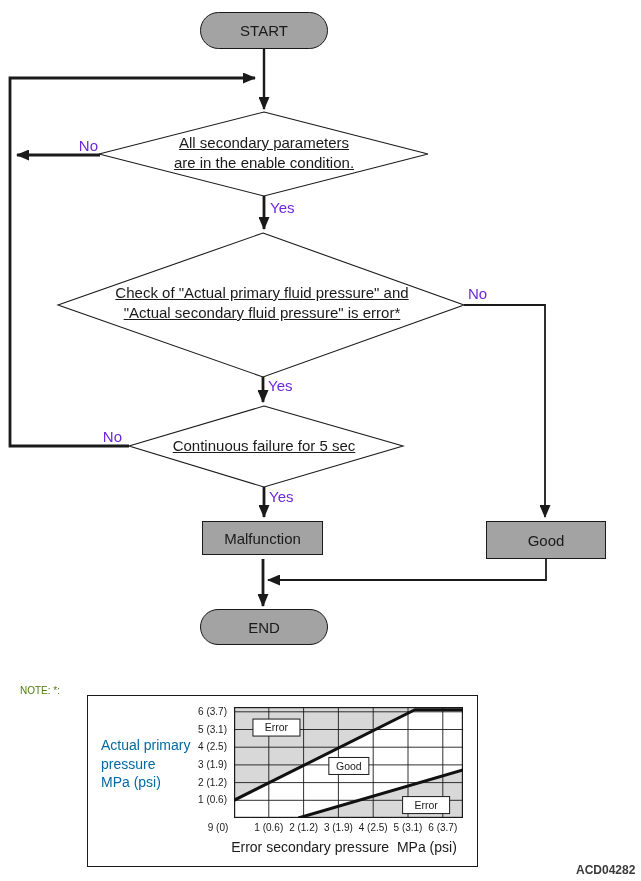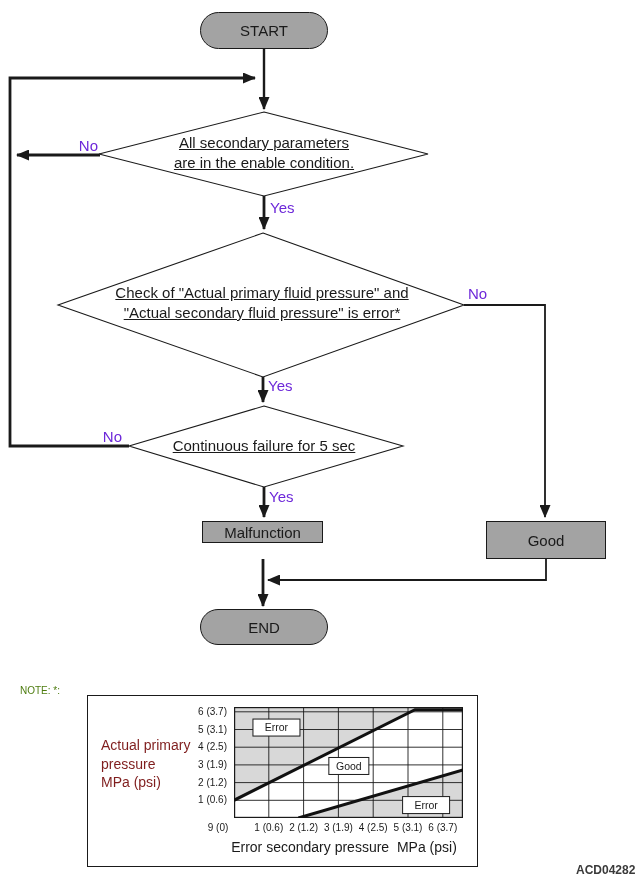--- a/index.html
+++ b/index.html
@@ -16,21 +16,21 @@
   .stadium{border-radius:19px;border-width:1.6px;}
   .dtext{
     position:absolute;text-align:center;font-size:15px;line-height:20px;color:#1a1a1a;text-decoration:underline;
   }
   .blabel{position:absolute;font-size:15px;color:#6d28d9;}
   .note-label{position:absolute;left:20px;top:685px;font-size:10px;color:#4d7c0f;}
   .note-box{
     position:absolute;left:87px;top:695px;width:391px;height:172px;
     border:1.6px solid #1a1a1a;box-sizing:border-box;background:#fff;
   }
-  .ylabel{position:absolute;left:13px;top:40px;font-size:14px;line-height:18.5px;color:#7f1d1d;}
+  .ylabel{position:absolute;left:13px;top:40px;font-size:14px;line-height:18.5px;color:#0369a1;}
   .xlabel{position:absolute;left:106px;top:143px;width:300px;text-align:center;
     font-size:14px;color:#1a1a1a;white-space:pre;}
   #plot-svg{position:absolute;left:146px;top:11px;}
   .tick{position:absolute;font-size:10px;color:#1a1a1a;}
   .ytick{right:250px;width:70px;text-align:right;}
   .xtick{width:52px;text-align:center;}
   .grid{stroke:#1a1a1a;stroke-width:0.9;}
   .pborder{stroke:#1a1a1a;stroke-width:1.2;fill:none;}
   .bline{stroke:#111;stroke-width:3;fill:none;}
   .lblbox{fill:#fff;stroke:#1a1a1a;stroke-width:1;}
@@ -80,21 +80,21 @@
 
   <div class="dtext" style="left:62px;top:283px;width:400px;">
     <div>Check of "Actual primary fluid pressure" and</div>
     <div>"Actual secondary fluid pressure" is error*</div>
   </div>
 
   <div class="dtext" style="left:114px;top:436px;width:300px;">
     <div>Continuous failure for 5 sec</div>
   </div>
 
-  <div class="node" style="left:202px;top:521px;width:121px;height:22px;">
+  <div class="node" style="left:202px;top:521px;width:121px;height:34px;">
     <span>Malfunction</span>
   </div>
 
   <div class="node" style="left:486px;top:521px;width:120px;height:38px;">
     <span>Good</span>
   </div>
 
   <div class="node stadium" style="left:200px;top:609px;width:128px;height:36px;">
     <span>END</span>
   </div>

